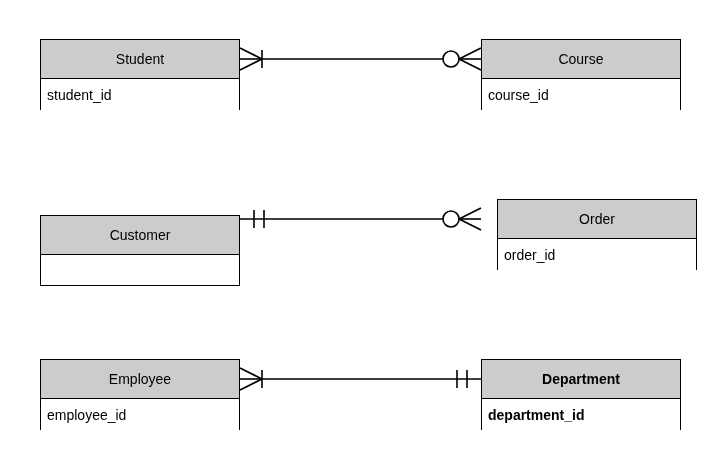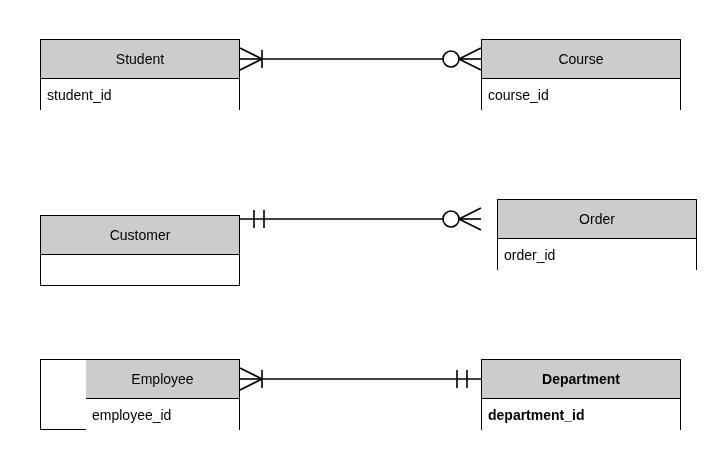--- a/index.html
+++ b/index.html
@@ -103,21 +103,21 @@
       <div class="entity-header">Course</div>
       <div class="entity-attr-row">course_id</div>
     </div>
     <div class="entity-box" style="left: 40px; top: 199px; width: 200px; height: 71px; margin-top: 16px;">
       <div class="entity-header">Customer</div>
     </div>
     <div class="entity-box" style="left: 497px; top: 199px; width: 200px; height: 71px;">
       <div class="entity-header">Order</div>
       <div class="entity-attr-row">order_id</div>
     </div>
-    <div class="entity-box" style="left: 40px; top: 359px; width: 200px; height: 71px; padding-left: 45px;">
+    <div class="entity-box" style="left: 40px; top: 359px; width: 200px; height: 71px;">
       <div class="entity-header">Employee</div>
       <div class="entity-attr-row">employee_id</div>
     </div>
     <div class="entity-box" style="left: 481px; top: 359px; width: 200px; height: 71px; font-weight: bold;">
       <div class="entity-header">Department</div>
       <div class="entity-attr-row">department_id</div>
     </div>
   </div>
 
 </body></html>

